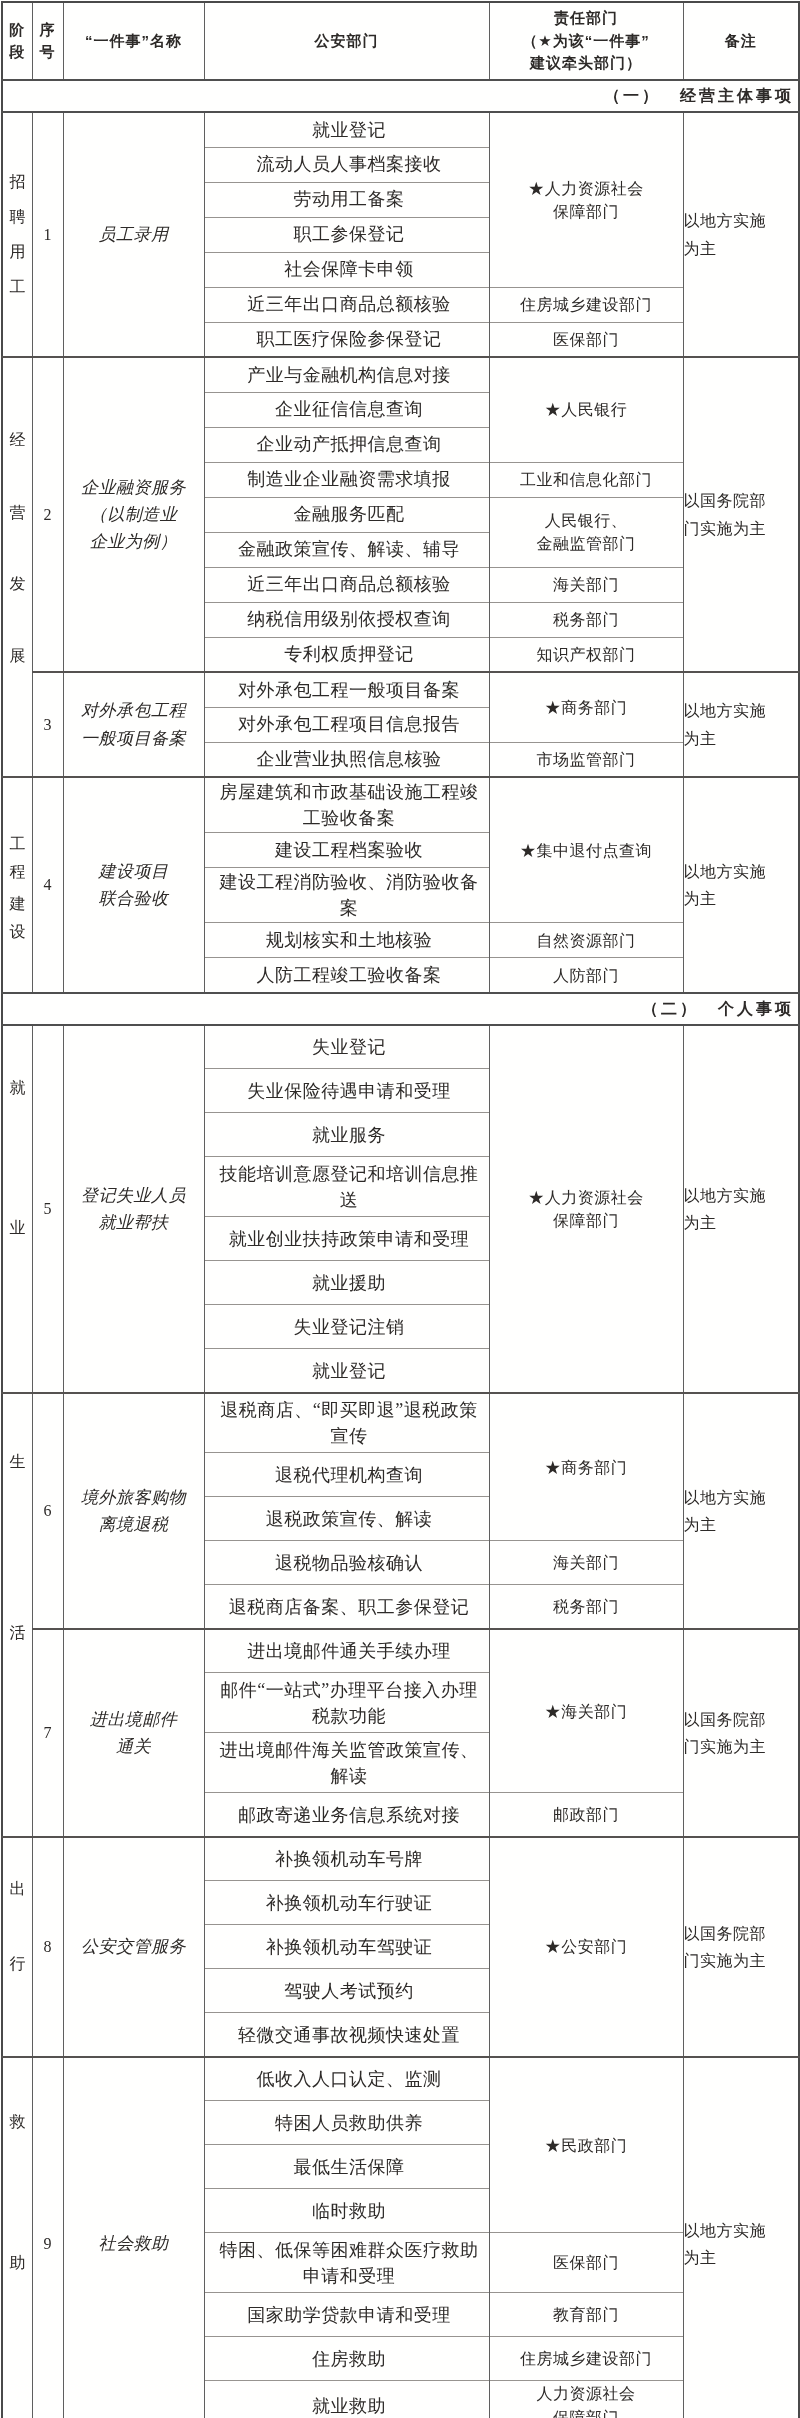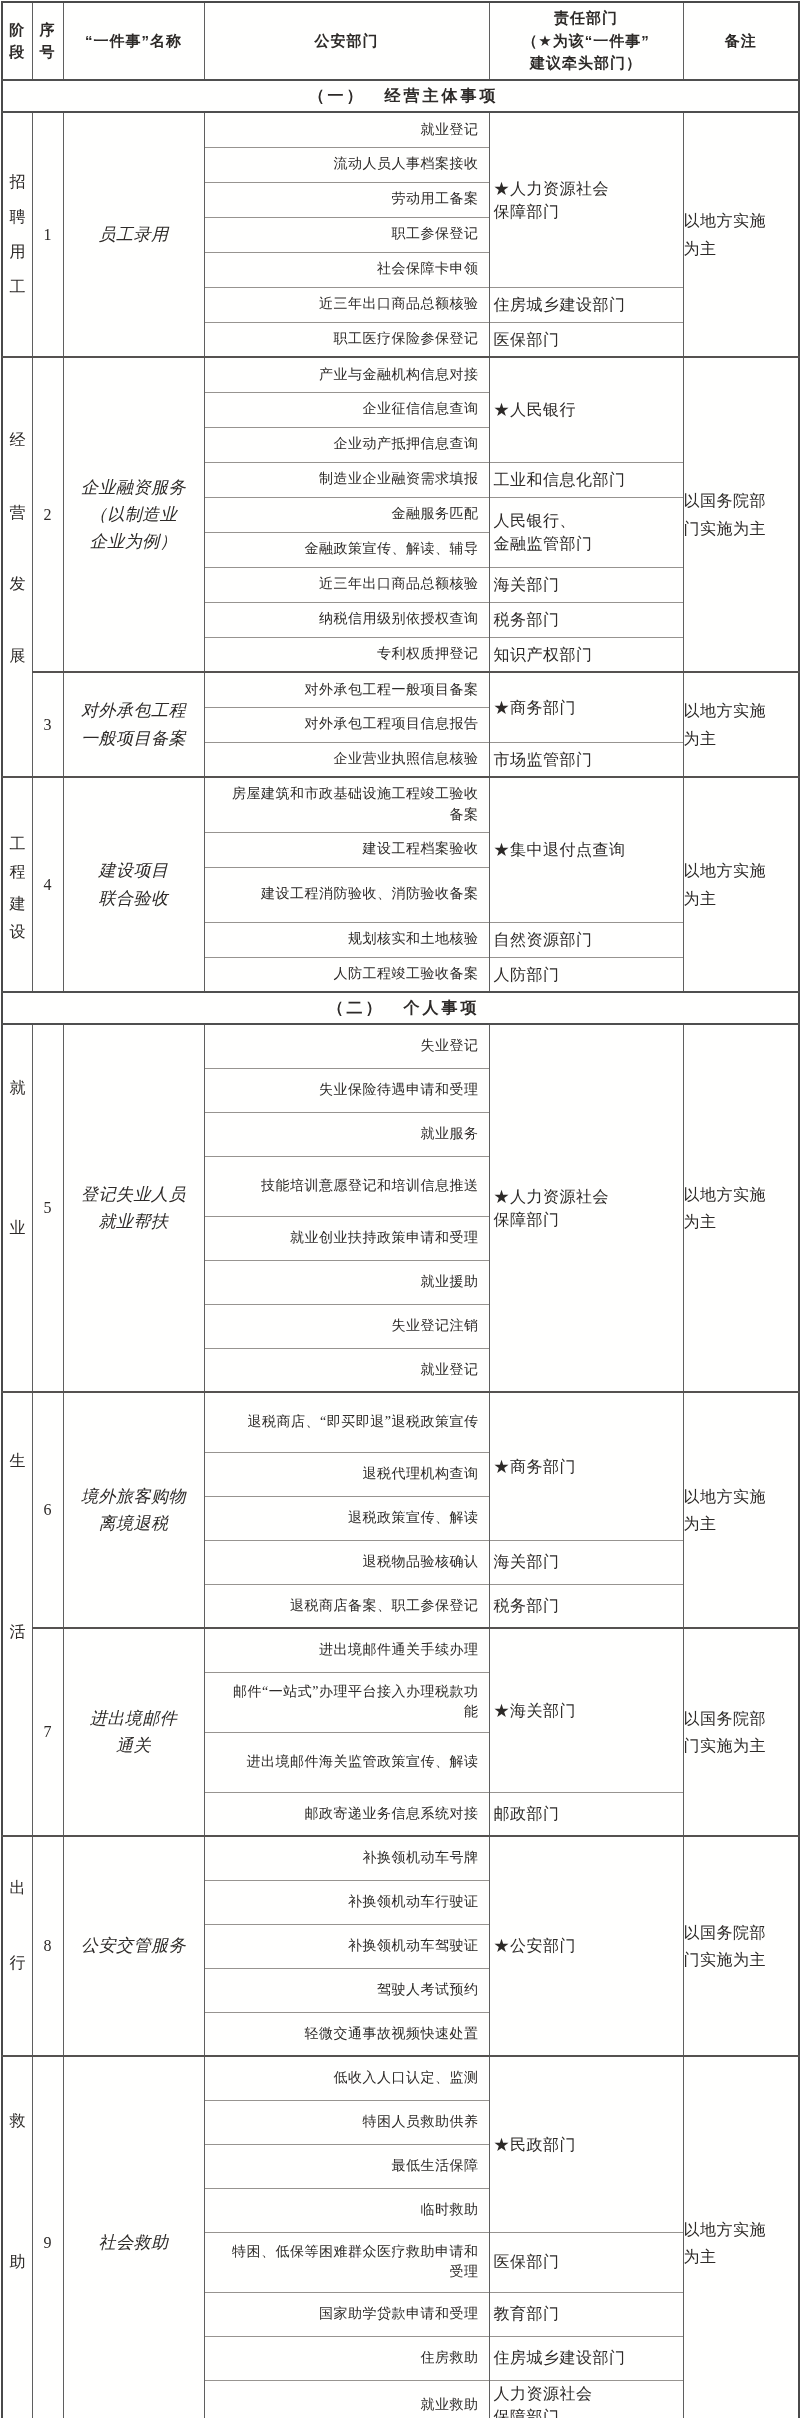--- a/index.html
+++ b/index.html
@@ -39,42 +39,42 @@
     font-size:15px;
     text-align:center;
     border-bottom:2px solid #4f4f4f;
     line-height:1.5;
     letter-spacing:1px;
   }
   td.hdr-items{ letter-spacing:8px; }
   
   tr.secbar{ height:32px; }
   tr.secbar td{
-    text-align:center;
+    text-align:right;
     font-weight:600;
     font-size:16px;
     letter-spacing:3px;
     padding-left:10px;
     border-top:2px solid #4f4f4f;
     border-bottom:2px solid #4f4f4f;
   }
   
   tr.ra{ height:35px; }
   tr.ra.tall{ height:55px; }
   tr.rb{ height:44px; }
   tr.rb.tall{ height:60px; }
 
   td.item{
-    text-align:right;
+    text-align:center;
     padding-left:15px;
     padding-right:10px;
-    font-size:14px;
+    font-size:18px;
     letter-spacing:0.5px;
   }
-  td.dept{ font-size:16px; letter-spacing:0.5px; }
+  td.dept{ text-align:center; font-size:16px; letter-spacing:0.5px; }
   td.seq{ text-align:center; font-size:16px; }
   td.name{ text-align:center; font-size:17px; letter-spacing:0.5px; line-height:1.6;font-style:italic; }
   td.note{ text-align:left; padding-left:0; padding-right:6px; font-size:16px; letter-spacing:0.5px; line-height:1.7; }
   td.stage{ text-align:center; padding:0; }
   td.stage .vtext{
     display:inline-block;
     writing-mode:vertical-rl;
     text-orientation:upright;
     font-size:16px;
     line-height:1.4;

